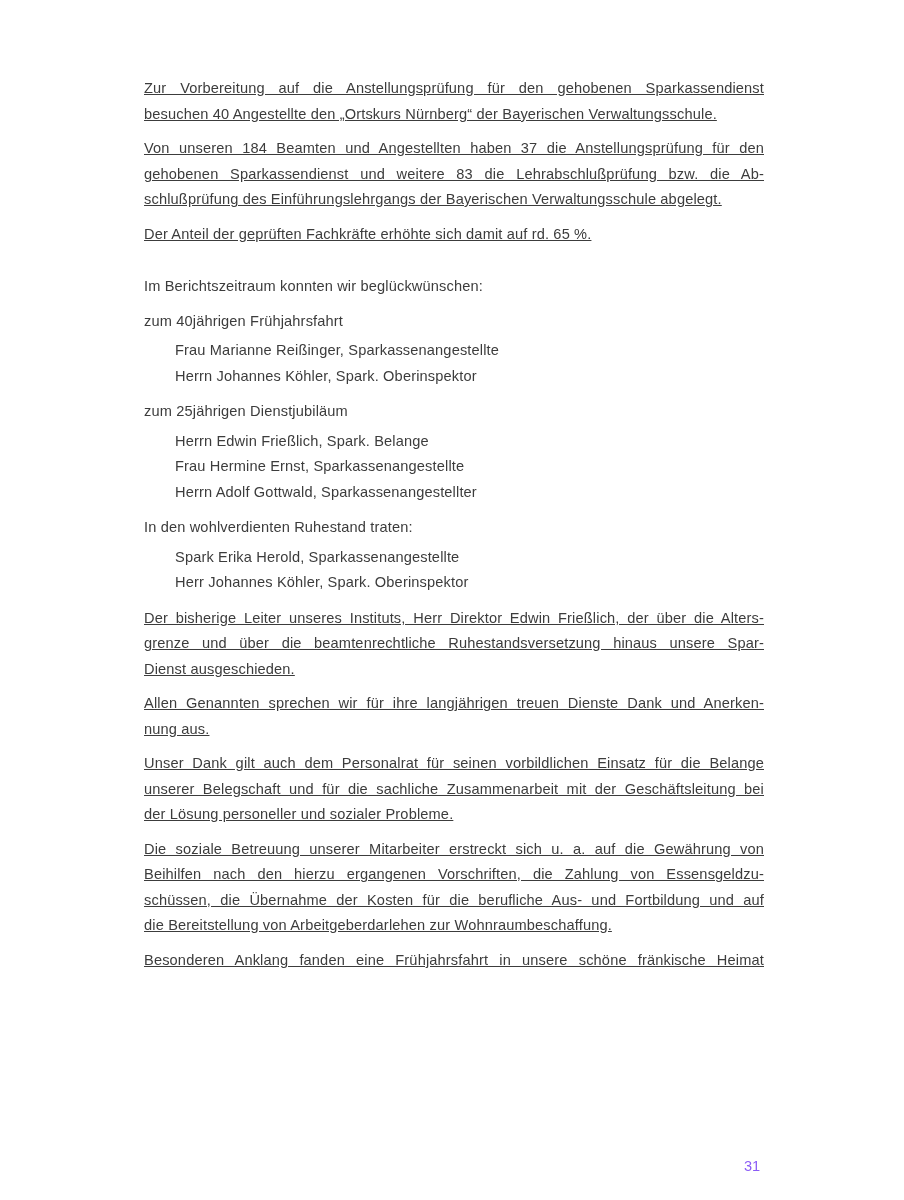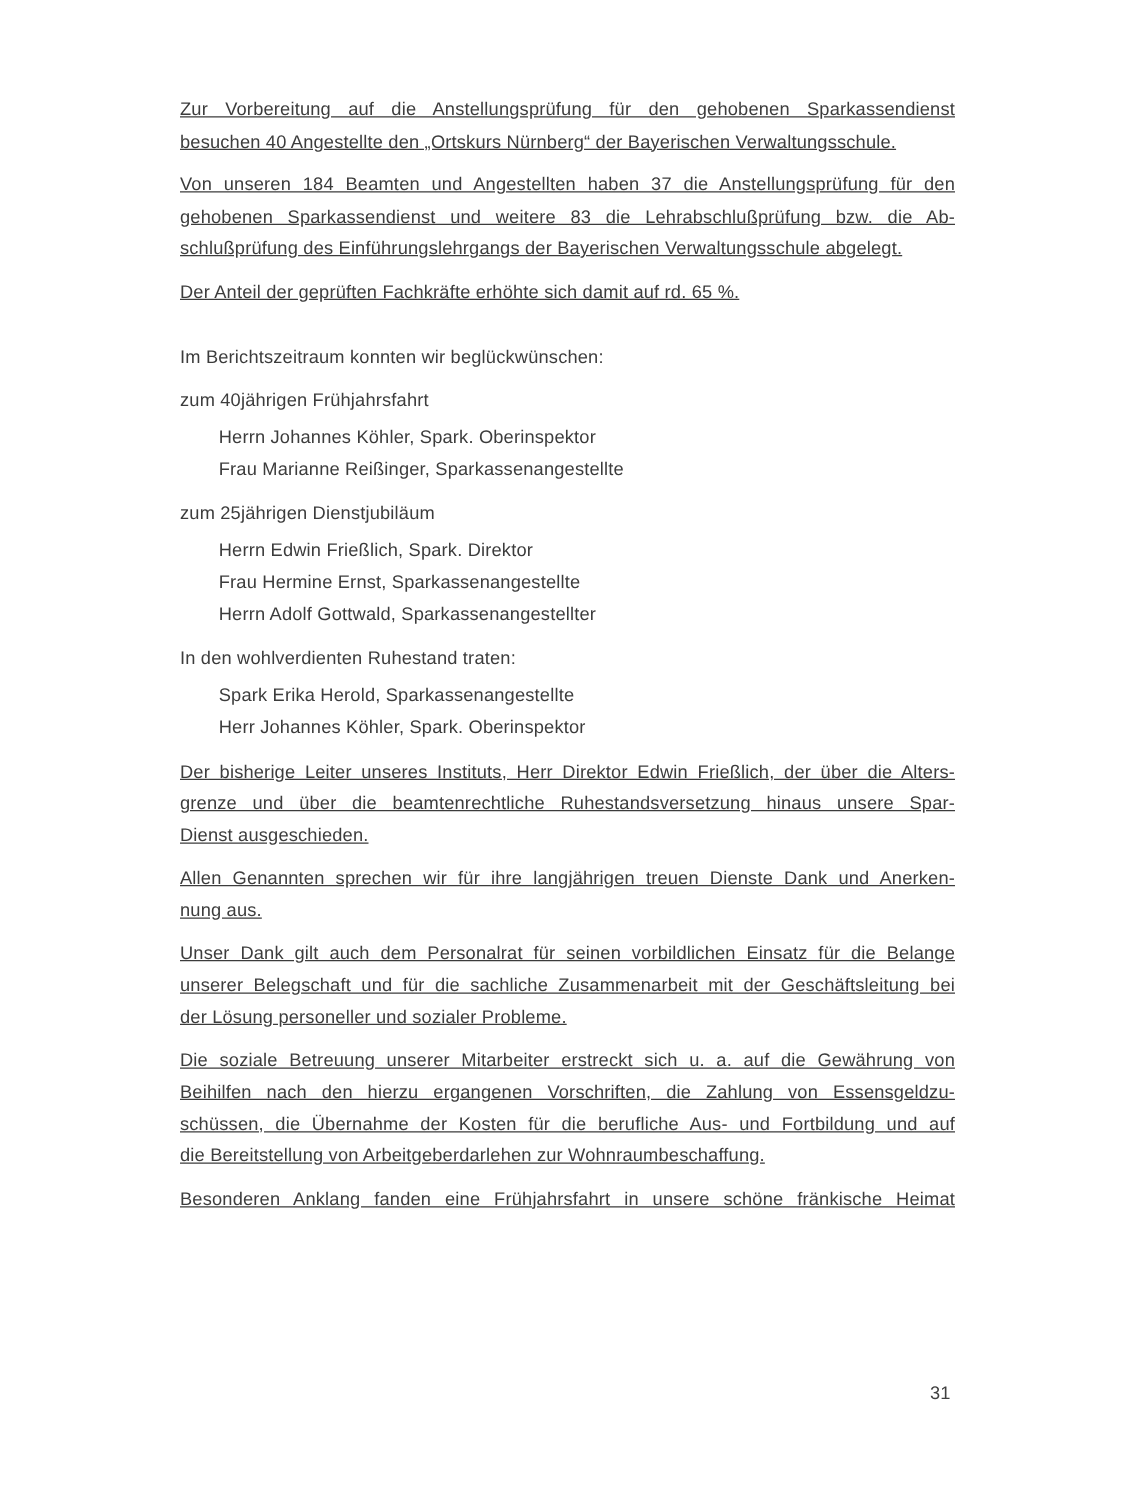--- a/index.html
+++ b/index.html
@@ -49,23 +49,23 @@
     .entry {
       margin: 0 0 0 31px;
       display: block;
     }
     .group {
       margin-bottom: 10px;
     }
     .page-number {
       position: absolute;
       left: 744px;
-      top: 1107px;
+      top: 1158px;
       font-size: 14.6px;
-      color: #404040;
+      color: #8b5cf6;
     }
   </style>
 </head>
 <body>
 
 <div class="page">
 
   <p class="para">
     <span class="line">Zur Vorbereitung auf die Anstellungsprüfung für den gehobenen Sparkassendienst</span>
     <span class="line last">besuchen 40 Angestellte den „Ortskurs Nürnberg“ der Bayerischen Verwaltungsschule.</span>
@@ -80,27 +80,27 @@
   <p class="para">
     <span class="line last">Der Anteil der geprüften Fachkräfte erhöhte sich damit auf rd. 65 %.</span>
   </p>
 
   <div class="gap-lg"></div>
 
   <p class="heading-line">Im Berichtszeitraum konnten wir beglückwünschen:</p>
 
   <div class="group">
     <div class="group-title">zum 40jährigen Frühjahrsfahrt</div>
+    <span class="entry">Frau Marianne Reißinger, Sparkassenangestellte</span>
     <span class="entry">Herrn Johannes Köhler, Spark. Oberinspektor</span>
-    <span class="entry">Frau Marianne Reißinger, Sparkassenangestellte</span>
   </div>
 
   <div class="group">
     <div class="group-title">zum 25jährigen Dienstjubiläum</div>
-    <span class="entry">Herrn Edwin Frießlich, Spark. Direktor</span>
+    <span class="entry">Herrn Edwin Frießlich, Spark. Belange</span>
     <span class="entry">Frau Hermine Ernst, Sparkassenangestellte</span>
     <span class="entry">Herrn Adolf Gottwald, Sparkassenangestellter</span>
   </div>
 
   <div class="group">
     <div class="group-title">In den wohlverdienten Ruhestand traten:</div>
     <span class="entry">Spark Erika Herold, Sparkassenangestellte</span>
     <span class="entry">Herr Johannes Köhler, Spark. Oberinspektor</span>
   </div>
 

